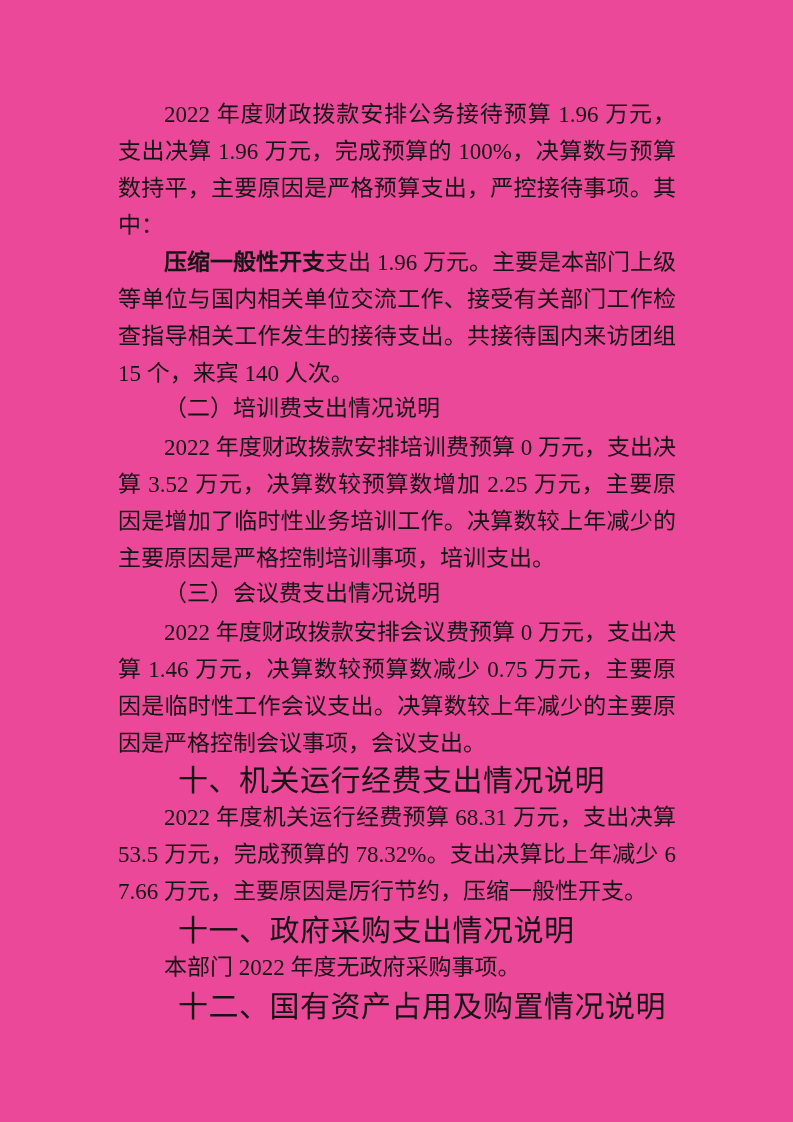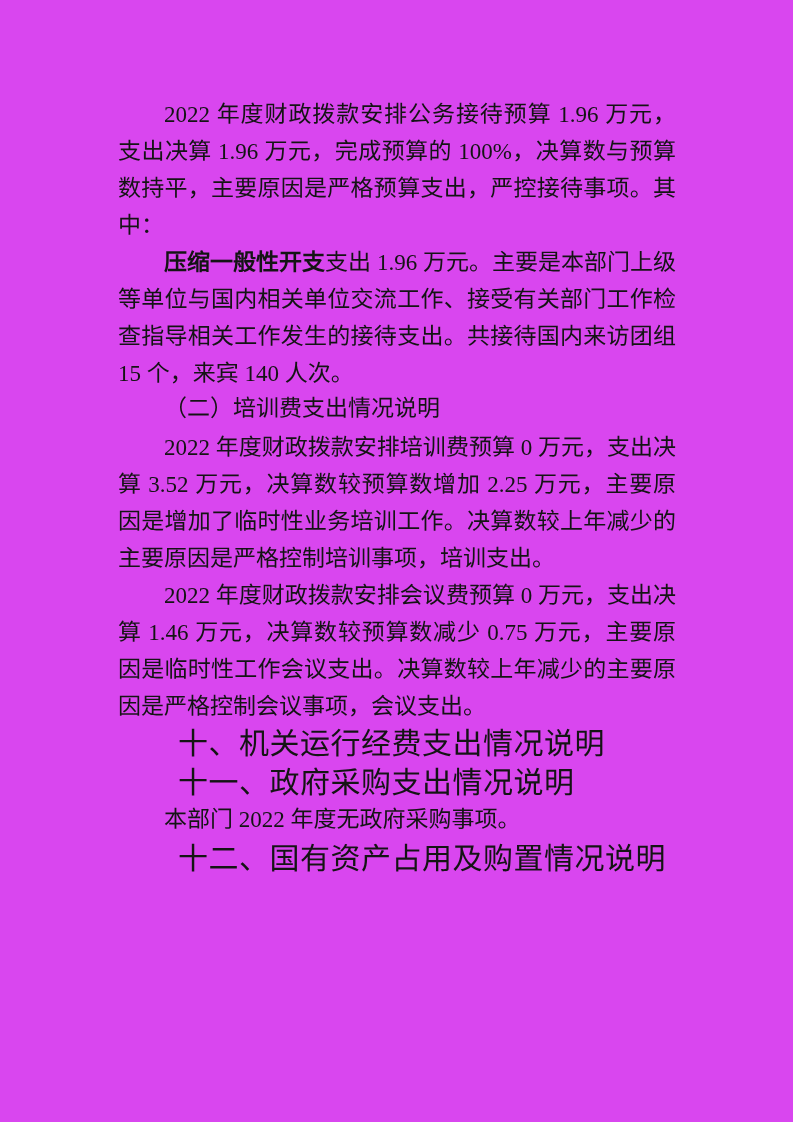--- a/index.html
+++ b/index.html
@@ -6,21 +6,21 @@
   html, body {
     margin: 0;
     padding: 0;
     background: #ffffff;
   }
   .page {
     position: relative;
     width: 793px;
     height: 1122px;
     margin: 0 auto;
-    background: #d946ef;
+    background: #ec4899;
     overflow: hidden;
     box-sizing: border-box;
     padding: 96px 117px 0 118px;
     color: #141414;
     font-family: "Liberation Serif", "DejaVu Serif", serif;
     font-size: 23px;
     line-height: 37px;
   }
   .page p {
     margin: 0;
@@ -58,25 +58,27 @@
 <div class="page">
 
   <p class="para">2022 年度财政拨款安排公务接待预算 1.96 万元，支出决算 1.96 万元，完成预算的 100%，决算数与预算数持平，主要原因是严格预算支出，严控接待事项。其中：</p>
 
   <p class="para"><b class="lead">压缩一般性开支</b><span>支出 1.96 万元。主要是本部门上级等单位与国内相关单位交流工作、接受有关部门工作检查指导相关工作发生的接待支出。共接待国内来访团组 15 个，来宾 140 人次。</span></p>
 
   <p class="sub">（二）培训费支出情况说明</p>
 
   <p class="para">2022 年度财政拨款安排培训费预算 0 万元，支出决算 3.52 万元，决算数较预算数增加 2.25 万元，主要原因是增加了临时性业务培训工作。决算数较上年减少的主要原因是严格控制培训事项，培训支出。</p>
 
+  <p class="sub">（三）会议费支出情况说明</p>
 
   <p class="para">2022 年度财政拨款安排会议费预算 0 万元，支出决算 1.46 万元，决算数较预算数减少 0.75 万元，主要原因是临时性工作会议支出。决算数较上年减少的主要原因是严格控制会议事项，会议支出。</p>
 
   <p class="hd">十、机关运行经费支出情况说明</p>
 
+  <p class="para">2022 年度机关运行经费预算 68.31 万元，支出决算 53.5 万元，完成预算的 78.32%。支出决算比上年减少 67.66 万元，主要原因是厉行节约，压缩一般性开支。</p>
 
   <p class="hd gap">十一、政府采购支出情况说明</p>
 
   <p class="note">本部门 2022 年度无政府采购事项。</p>
 
   <p class="hd gap">十二、国有资产占用及购置情况说明</p>
 
 </div>
 
 </body></html>

